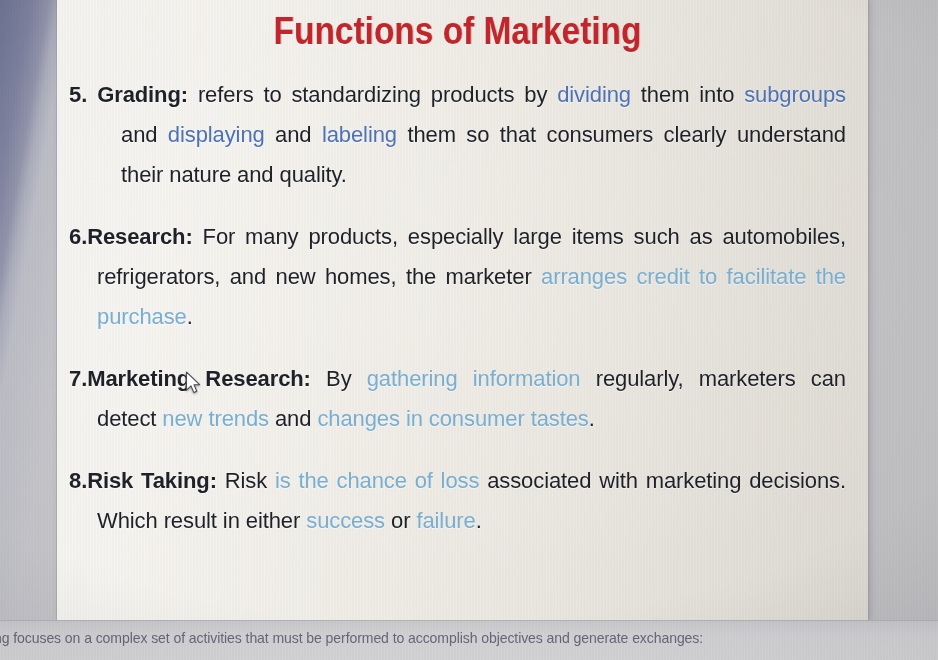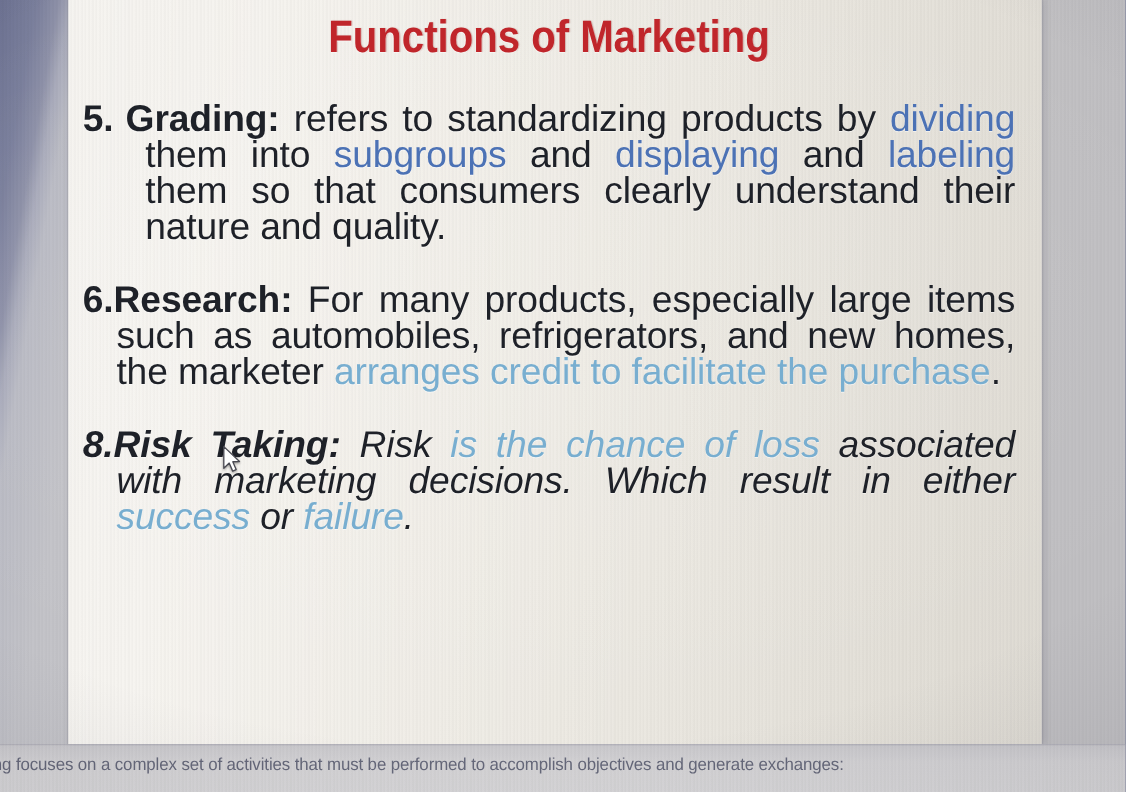--- a/index.html
+++ b/index.html
@@ -82,30 +82,30 @@
 
   #body-list {
     position: relative;
     z-index: 2;
     margin: 0;
     padding: 0 6px 0 6px;
     color: #20232b;
   }
 
   .point {
-    font-size: 31px;
-    line-height: 30px;
+    font-size: 22px;
+    line-height: 40px;
     text-align: justify;
     color: #1e2128;
     margin-bottom: 12px;
     position: relative;
     letter-spacing: -0.1px;
     text-shadow: 0 1px 0 rgba(255,255,255,0.5);
   }
-  .point:last-child { margin-bottom: 16px; font-style: italic; }
+  .point:last-child { margin-bottom: 16px; }
 
   
   .point.hang-wide {
     padding-left: 52px;
     text-indent: -52px;
     margin-bottom: 16px;
   }
   .point.hang-narrow {
     padding-left: 28px;
     text-indent: -28px;
@@ -165,20 +165,23 @@
     <div id="body-list">
 
       <p class="point hang-wide">
         <span class="num">5.</span><span class="gap"></span><span class="lead">Grading:</span><span> refers to standardizing products by </span><span class="hl-blue">dividing</span><span> them into </span><span class="hl-blue">subgroups</span><span> and </span><span class="hl-blue">displaying</span><span> and </span><span class="hl-blue">labeling</span><span> them so that consumers clearly understand their nature and quality.</span>
       </p>
 
       <p class="point hang-narrow">
         <span class="num">6.</span><span class="lead">Research:</span><span>  For many products, especially large items such as automobiles, refrigerators, and new homes, the marketer </span><span class="hl-cyan">arranges credit to facilitate the purchase</span><span>.</span>
       </p>
 
+      <p class="point hang-narrow">
+        <span class="num">7.</span><span class="lead">Marketing  Research:</span><span>   By  </span><span class="hl-cyan">gathering  information</span><span> regularly, marketers can detect </span><span class="hl-cyan">new trends</span><span> and </span><span class="hl-cyan">changes in consumer tastes</span><span>.</span>
+      </p>
 
       <p class="point hang-narrow">
         <span class="num">8.</span><span class="lead">Risk Taking:</span><span>  Risk </span><span class="hl-cyan">is the chance of loss</span><span> associated with marketing decisions. Which result in either </span><span class="hl-cyan">success</span><span> or </span><span class="hl-cyan">failure</span><span>.</span>
       </p>
 
     </div>
 
     <div id="slide-sheen"></div>
   </div>
 

